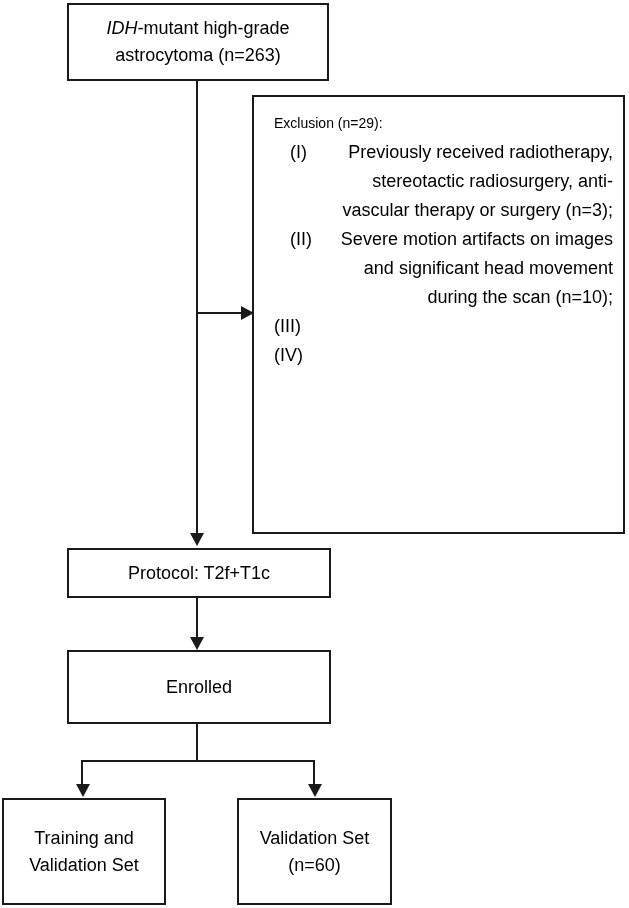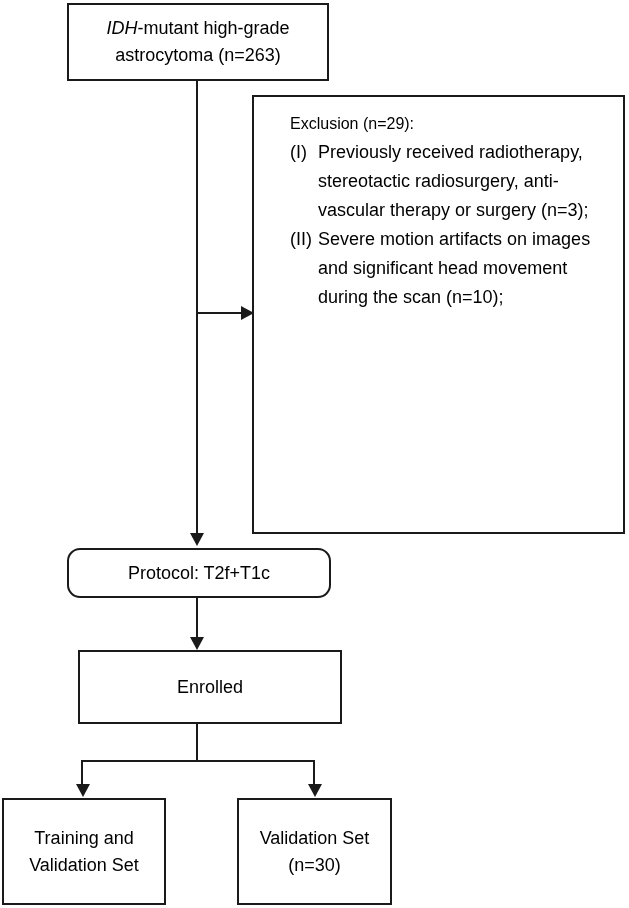--- a/index.html
+++ b/index.html
@@ -36,30 +36,30 @@
     line-height: 27px;
     z-index: 2;
   }
   .box .line { display: block; white-space: nowrap; }
   em, .ital { font-style: italic; }
 
   
   #box-top      { left: 67px;  top: 3px;   width: 262px; height: 78px; }
   #box-exclusion{ left: 252px; top: 95px;  width: 373px; height: 439px;
                   display: block; text-align: left; padding: 12px 10px 10px 20px; }
-  #box-protocol { left: 67px;  top: 548px; width: 264px; height: 50px; border-radius: 13px; }
-  #box-enrolled { left: 67px;  top: 650px; width: 264px; height: 74px; margin-left: 11px; }
+  #box-protocol { left: 67px;  top: 548px; width: 264px; height: 50px; }
+  #box-enrolled { left: 67px;  top: 650px; width: 264px; height: 74px; }
   #box-train    { left: 2px;   top: 798px; width: 164px; height: 107px; }
   #box-valid    { left: 237px; top: 798px; width: 155px; height: 107px; }
 
   
   .excl-head {
-    font-size: 16px;
+    font-size: 14px;
     line-height: 29px;
-    margin: 0 0 0 16px;
+    margin: 0 0 0 0;
   }
   .excl-list {
     list-style: none;
     margin: 0;
     padding: 0;
   }
   .excl-item {
     display: flex;
     font-size: 18px;
     line-height: 29px;
@@ -67,20 +67,21 @@
   .excl-num {
     flex: 0 0 auto;
     width: 44px;
     text-align: left;
     padding-left: 16px;
     box-sizing: border-box;
   }
   .excl-num.wide { padding-left: 0px; text-align: left; }
   .excl-text {
     flex: 1 1 auto;
+    text-align: right;
   }
 
   
   .vline, .hline {
     position: absolute;
     background: #1a1a1a;
     z-index: 1;
   }
   .vline { width: 2px; }
   .hline { height: 2px; }
@@ -132,37 +133,39 @@
     <ul class="excl-list">
       <li class="excl-item">
         <span class="excl-num">(I)</span>
         <span class="excl-text">Previously received radiotherapy, stereotactic radiosurgery, anti-vascular therapy or surgery (n=3);</span>
       </li>
       <li class="excl-item">
         <span class="excl-num">(II)</span>
         <span class="excl-text">Severe motion artifacts on images and significant head movement during the scan (n=10);</span>
       </li>
       <li class="excl-item">
+        <span class="excl-num wide">(III)</span>
       </li>
       <li class="excl-item">
+        <span class="excl-num wide">(IV)</span>
       </li>
     </ul>
   </div>
 
   <div class="box" id="box-protocol">
     <span class="line">Protocol: T2f+T1c</span>
   </div>
 
   <div class="box" id="box-enrolled">
     <span class="line">Enrolled</span>
   </div>
 
   <div class="box" id="box-train">
     <span class="line">Training and</span>
     <span class="line">Validation Set</span>
   </div>
 
   <div class="box" id="box-valid">
     <span class="line">Validation Set</span>
-    <span class="line">(n=30)</span>
+    <span class="line">(n=60)</span>
   </div>
 
 </div>
 
 </body></html>

